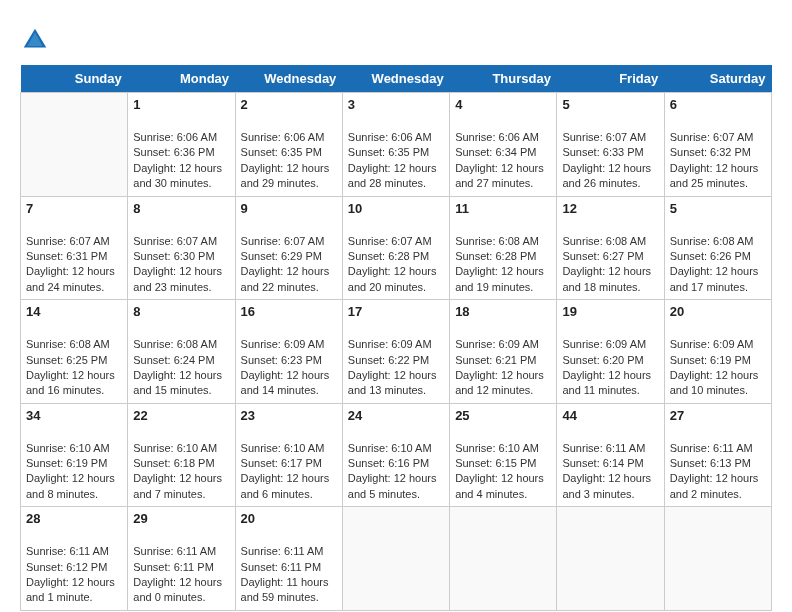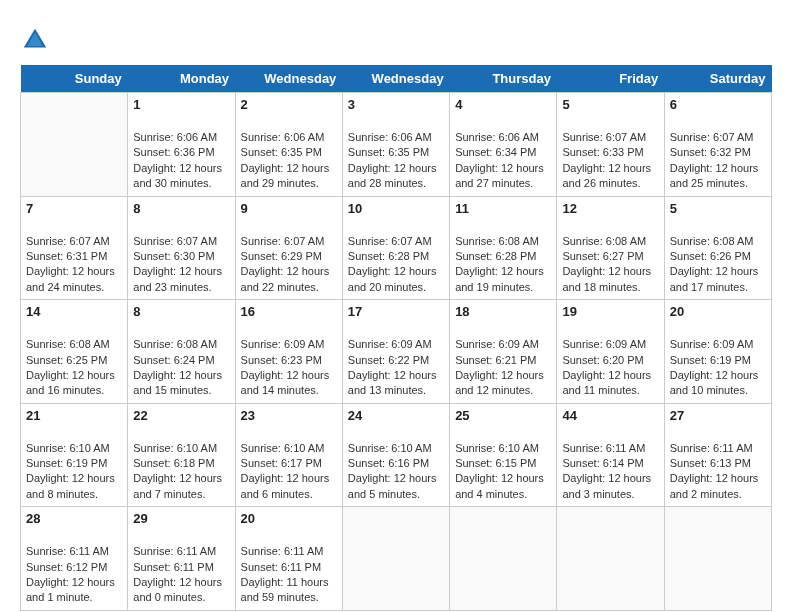--- a/index.html
+++ b/index.html
@@ -244,21 +244,21 @@
         </td>
         <td>
           <div class="day-num">20</div>
         <div class="cell-info">
           Sunrise: 6:09 AM<br>Sunset: 6:19 PM<br>Daylight: 12 hours and 10 minutes.
         </div>
         </td>
       </tr>
       <tr>
         <td>
-          <div class="day-num">21</div>
+          <div class="day-num">34</div>
         <div class="cell-info">
           Sunrise: 6:10 AM<br>Sunset: 6:19 PM<br>Daylight: 12 hours and 8 minutes.
         </div>
         </td>
         <td>
           <div class="day-num">22</div>
         <div class="cell-info">
           Sunrise: 6:10 AM<br>Sunset: 6:18 PM<br>Daylight: 12 hours and 7 minutes.
         </div>
         </td>

